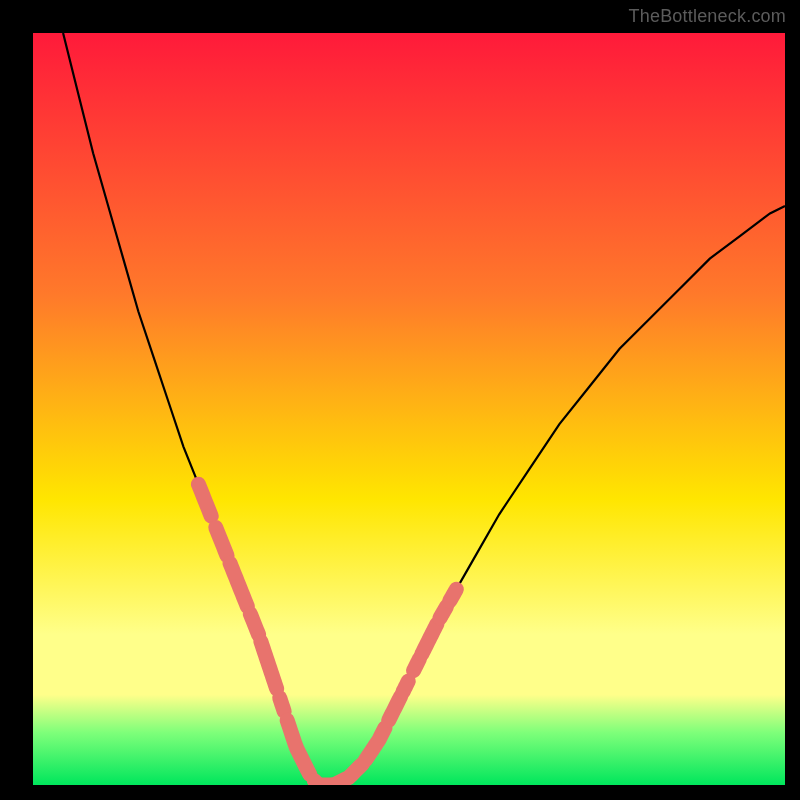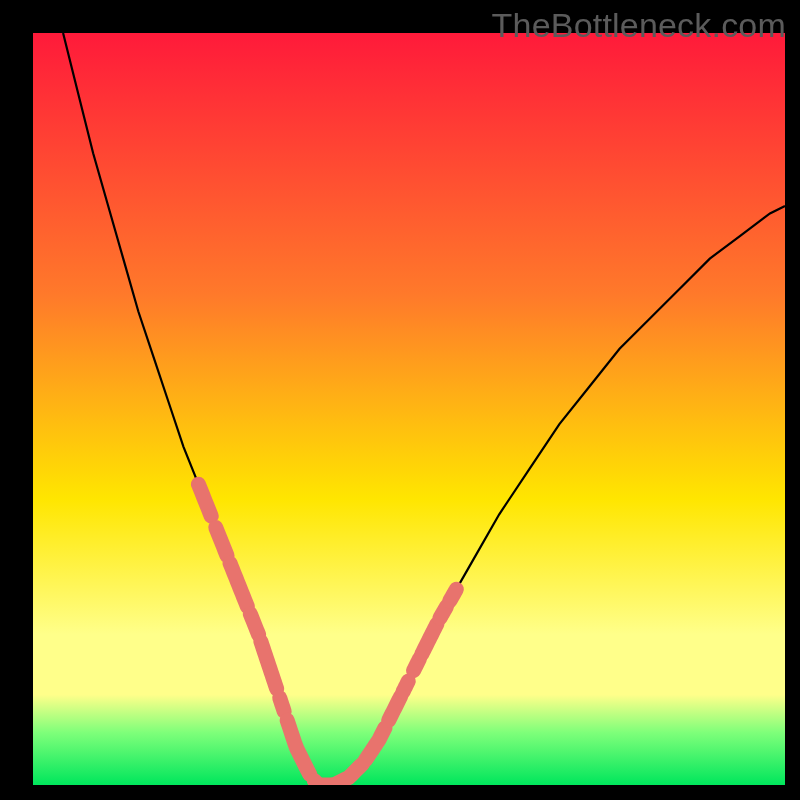--- a/index.html
+++ b/index.html
@@ -23,21 +23,21 @@
     left: 33px;
     top: 33px;
     width: 752px;
     height: 752px;
   }
   .watermark {
     position: absolute;
     top: 6px;
     right: 14px;
     font-family: Arial, Helvetica, sans-serif;
-    font-size: 34px;
+    font-size: 18px;
     color: #5b5b5b;
     font-weight: 500;
     letter-spacing: 0.2px;
   }
 </style>
 </head>
 <body>
 
 <div class="frame">
   <svg class="plot" viewBox="0 0 752 752" preserveAspectRatio="none">

